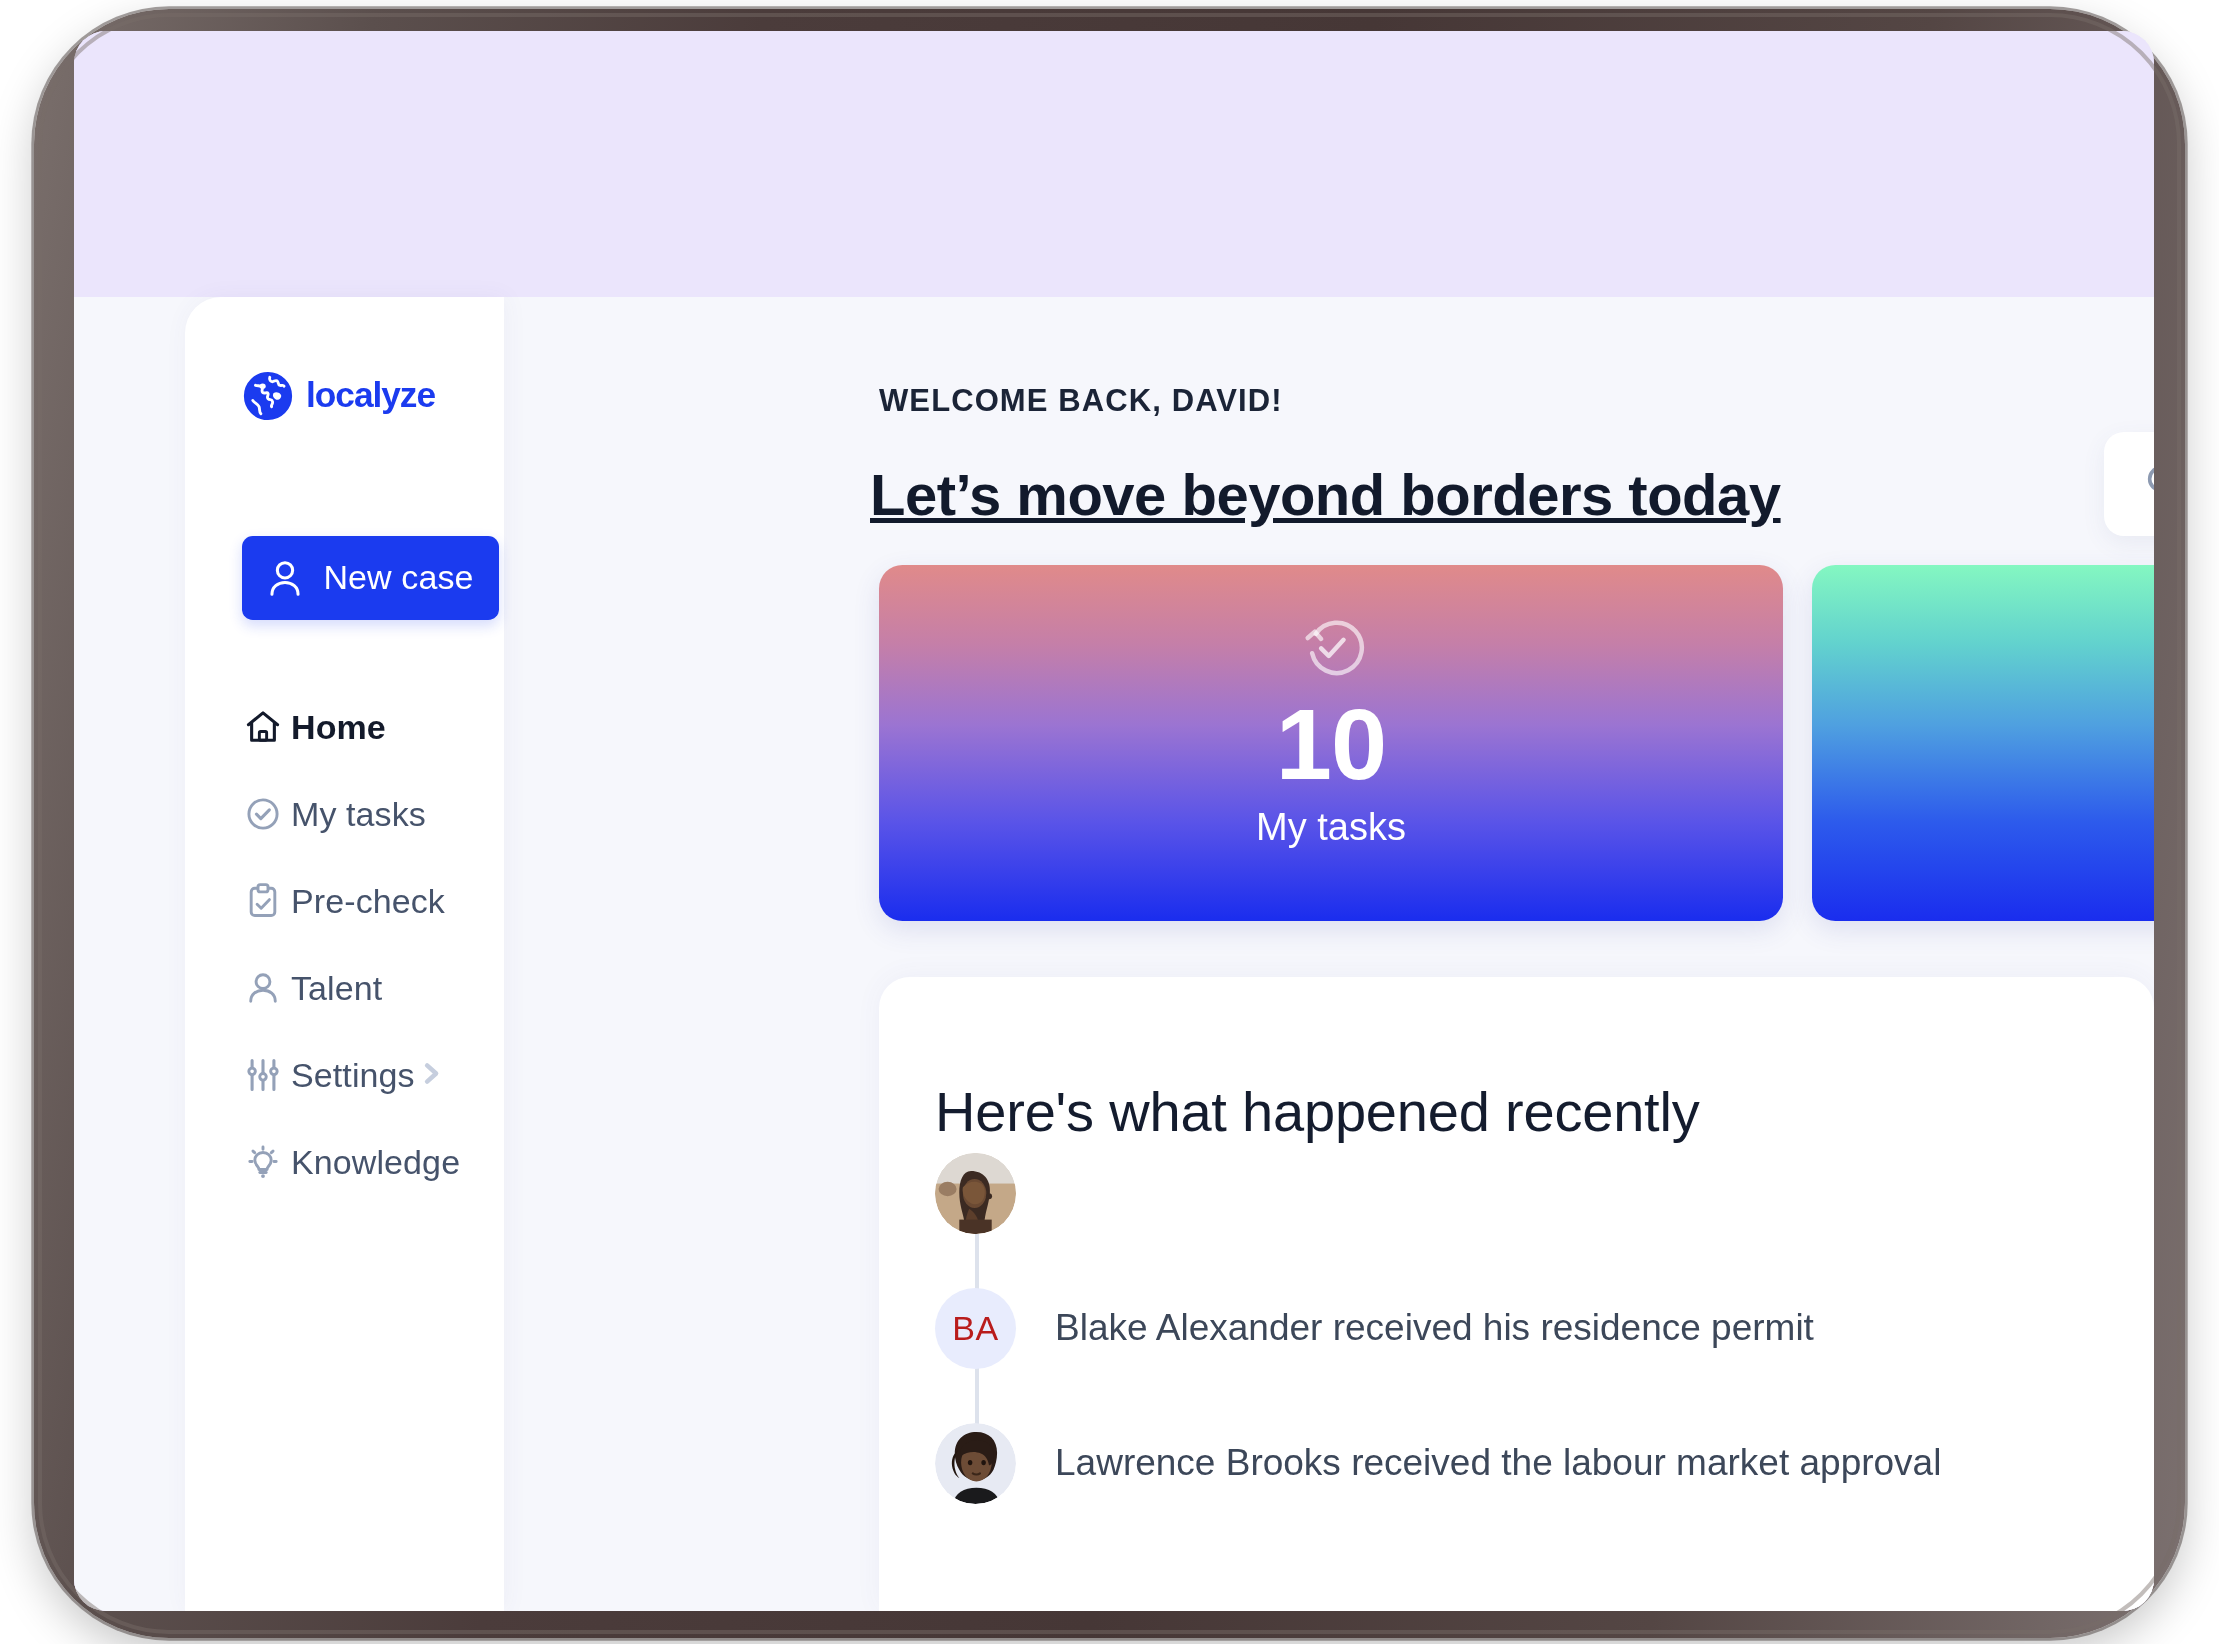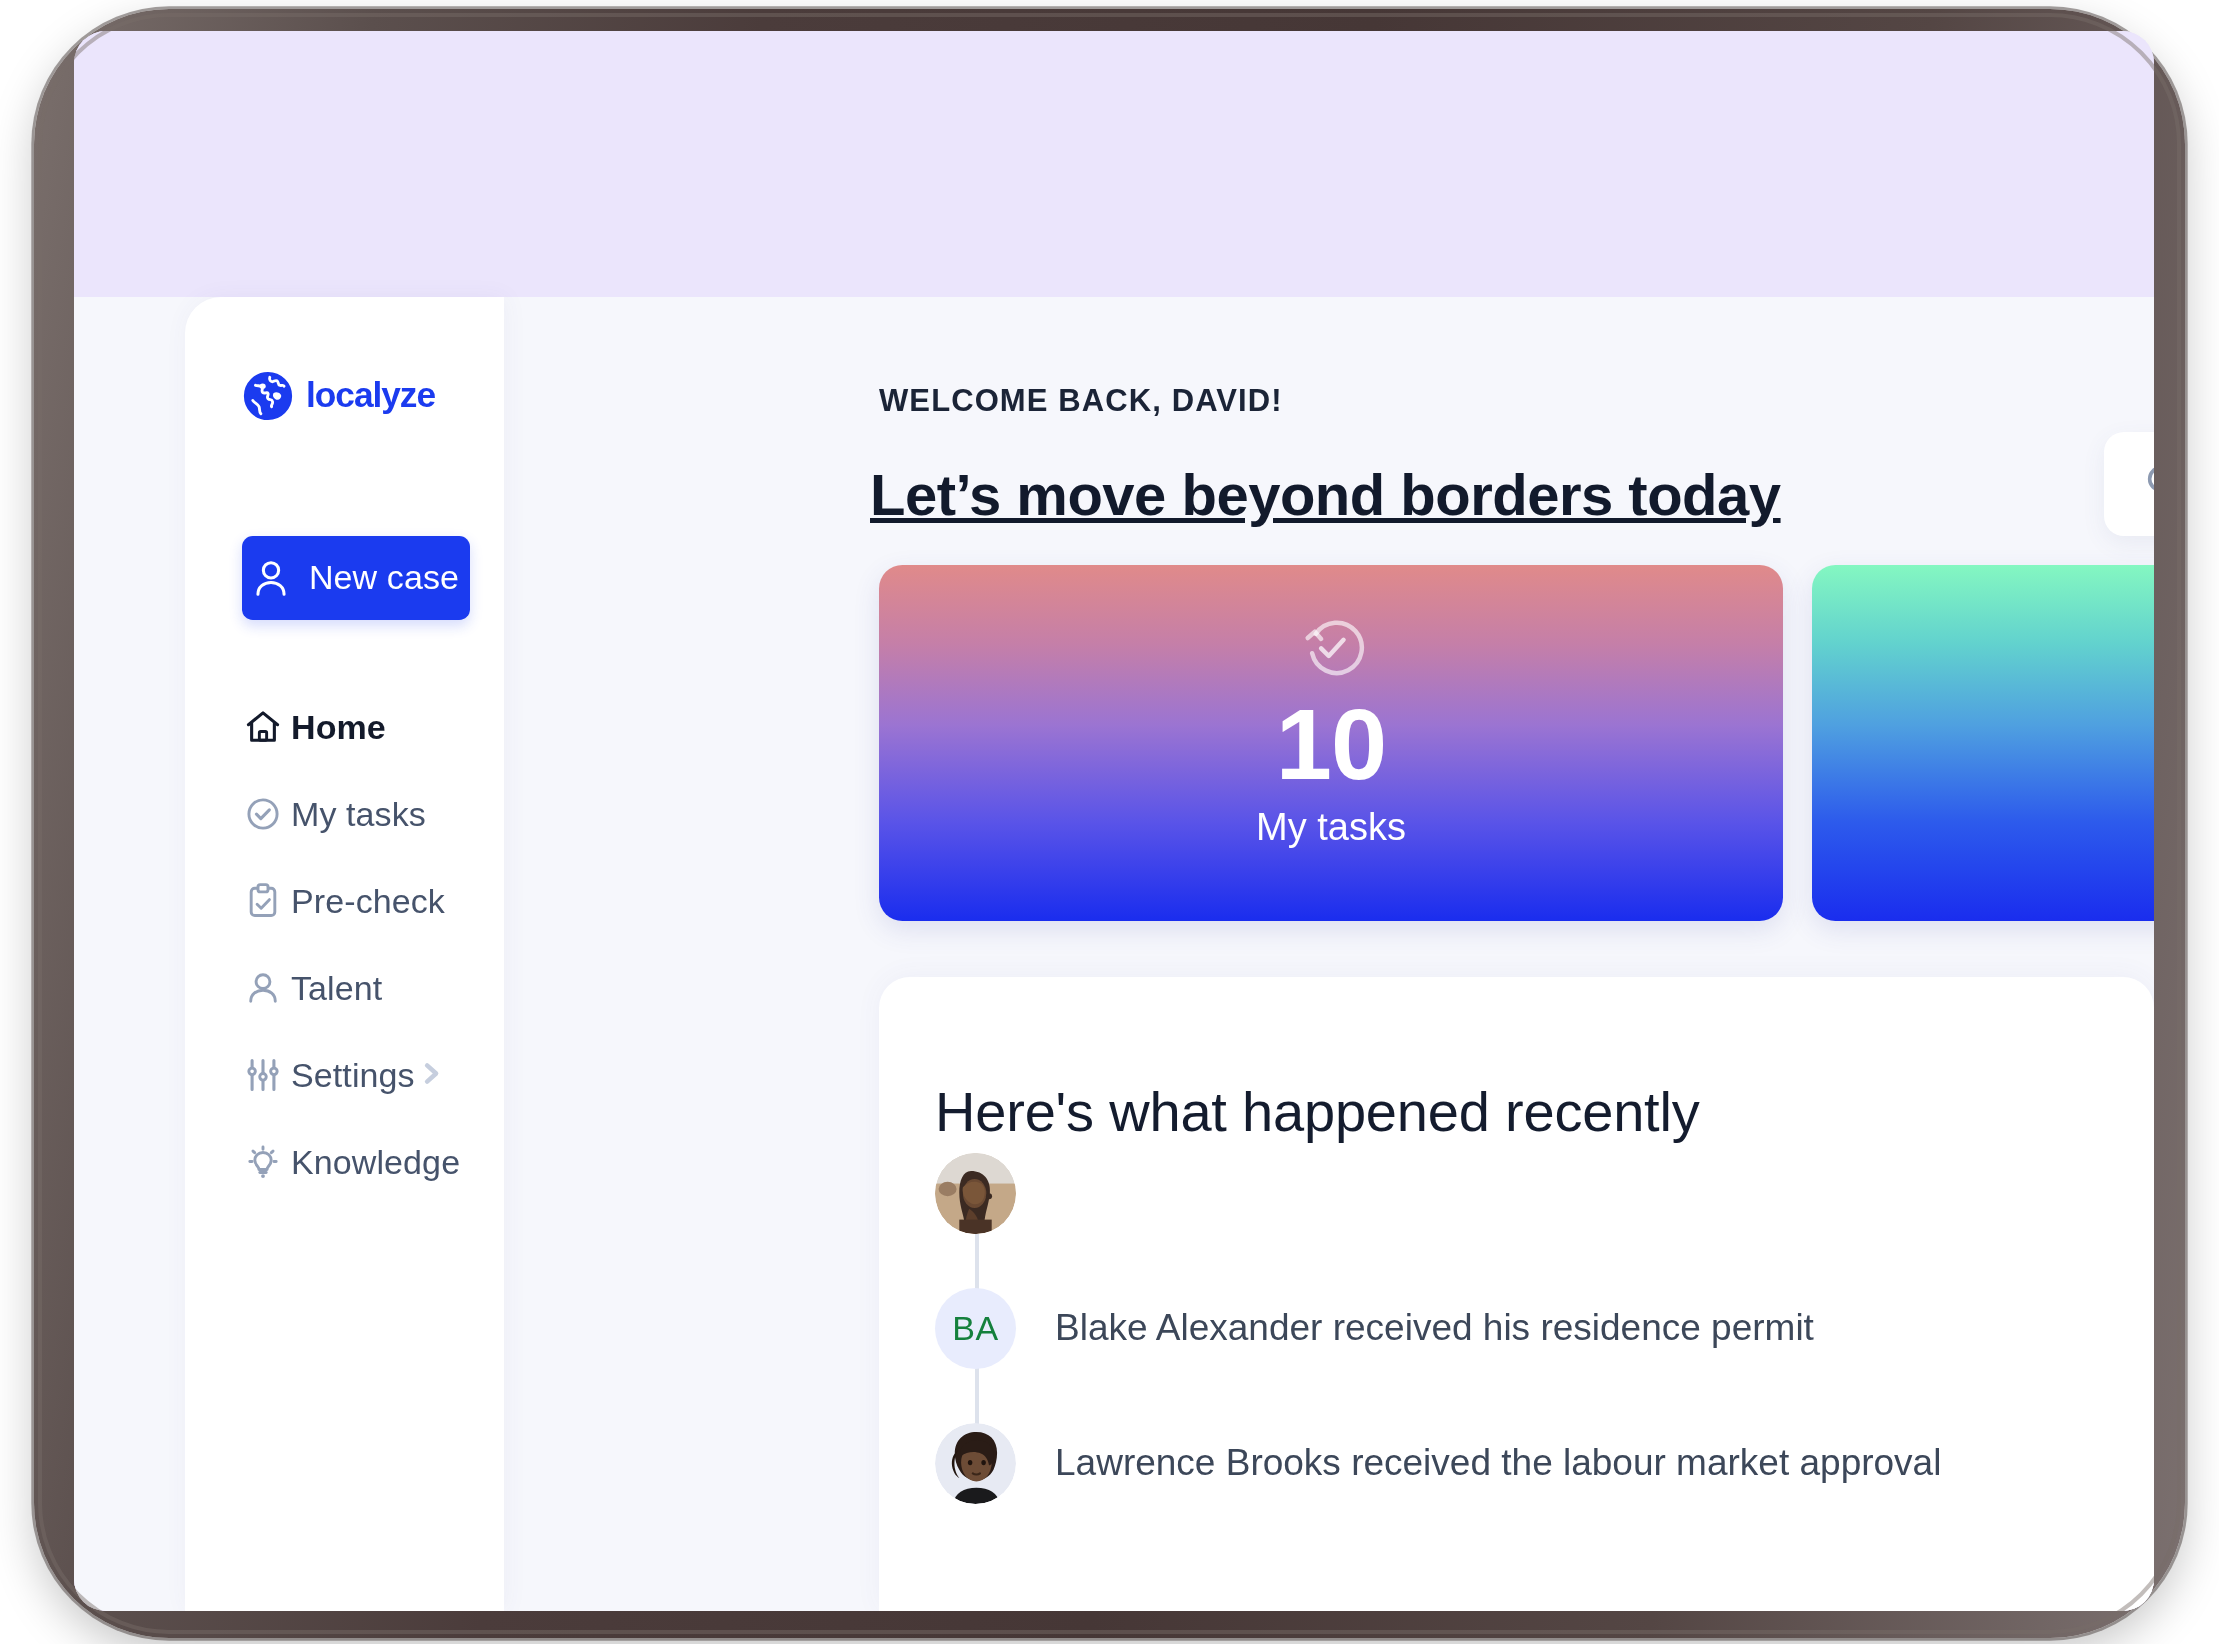--- a/index.html
+++ b/index.html
@@ -54,21 +54,21 @@
     box-shadow:1.8px 0 23.4px rgba(80,80,140,.05);
     z-index:4;
   }
   .logo-row{
     position:absolute;left:58px;top:74px;display:flex;align-items:center;gap:12.6px;
   }
   .logo-globe{width:50px;height:50px;display:block;}
   .logo-word{height:38px;display:block;}
 
   .new-case-btn{
-    position:absolute;left:57px;top:239px;width:228px;height:84px;
+    position:absolute;left:57px;top:239px;width:257px;height:84px;
     background:#1B3BEF;border:none;border-radius:10.8px;
     display:flex;align-items:center;justify-content:center;gap:20px;
     cursor:pointer;color:#fff;
     font-size:34px;font-weight:500;letter-spacing:0.1px;
     font-family:"Liberation Sans", sans-serif;
     box-shadow:0 5.4px 12.6px rgba(27,59,239,.18);
   }
   .new-case-btn svg{display:block;}
 
   .nav{position:absolute;left:0;top:387px;width:100%;}
@@ -134,21 +134,21 @@
     font-size:56px;font-weight:400;color:#141C2E;letter-spacing:-0.2px;white-space:nowrap;
   }
   .timeline{position:absolute;left:56px;top:149px;right:36px;}
   .act-row{position:relative;display:flex;align-items:center;height:135px;}
   .act-avatar{
     position:relative;width:81px;height:81px;flex:0 0 81px;border-radius:50%;
     overflow:hidden;display:flex;align-items:center;justify-content:center;
     z-index:2;
   }
   .act-avatar.initials{
-    background:#E8ECFD;color:#15803d;font-size:34px;font-weight:500;letter-spacing:0.5px;
+    background:#E8ECFD;color:#b91c1c;font-size:34px;font-weight:500;letter-spacing:0.5px;
   }
   .act-text{margin-left:39px;font-size:37px;color:#3C4759;white-space:nowrap;}
   .tl-line{
     position:absolute;left:40px;width:3.6px;background:#DDE2EC;z-index:1;
   }
 </style>
 </head>
 <body>
 
 <div class="device">

